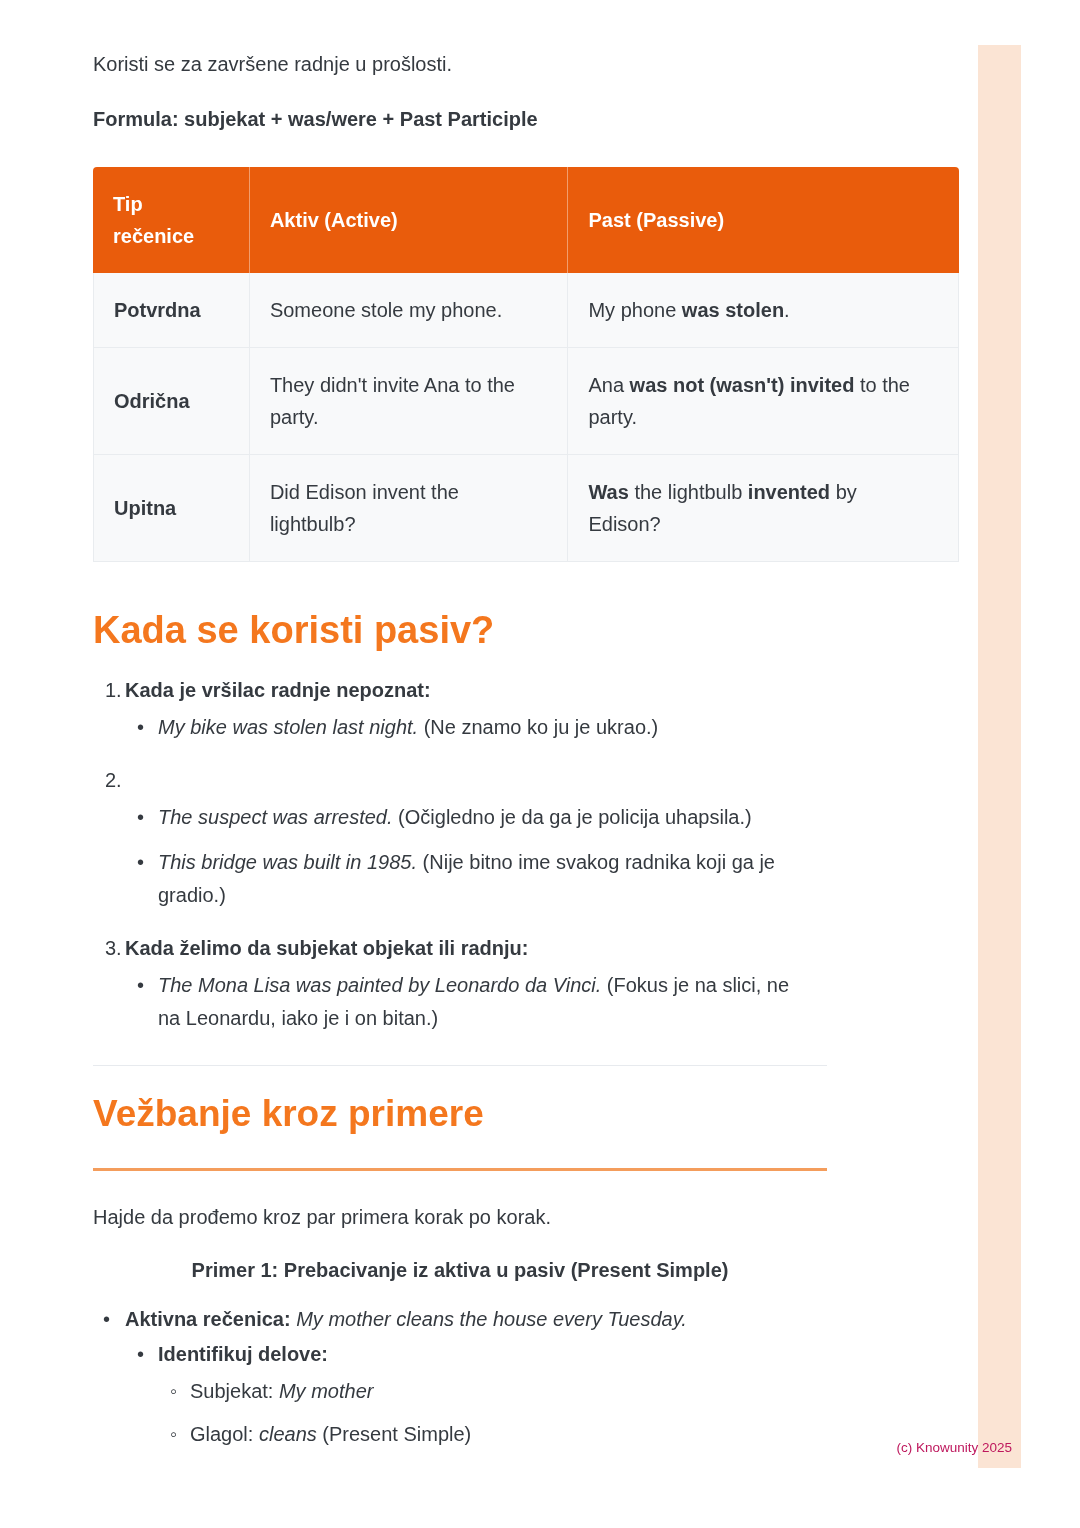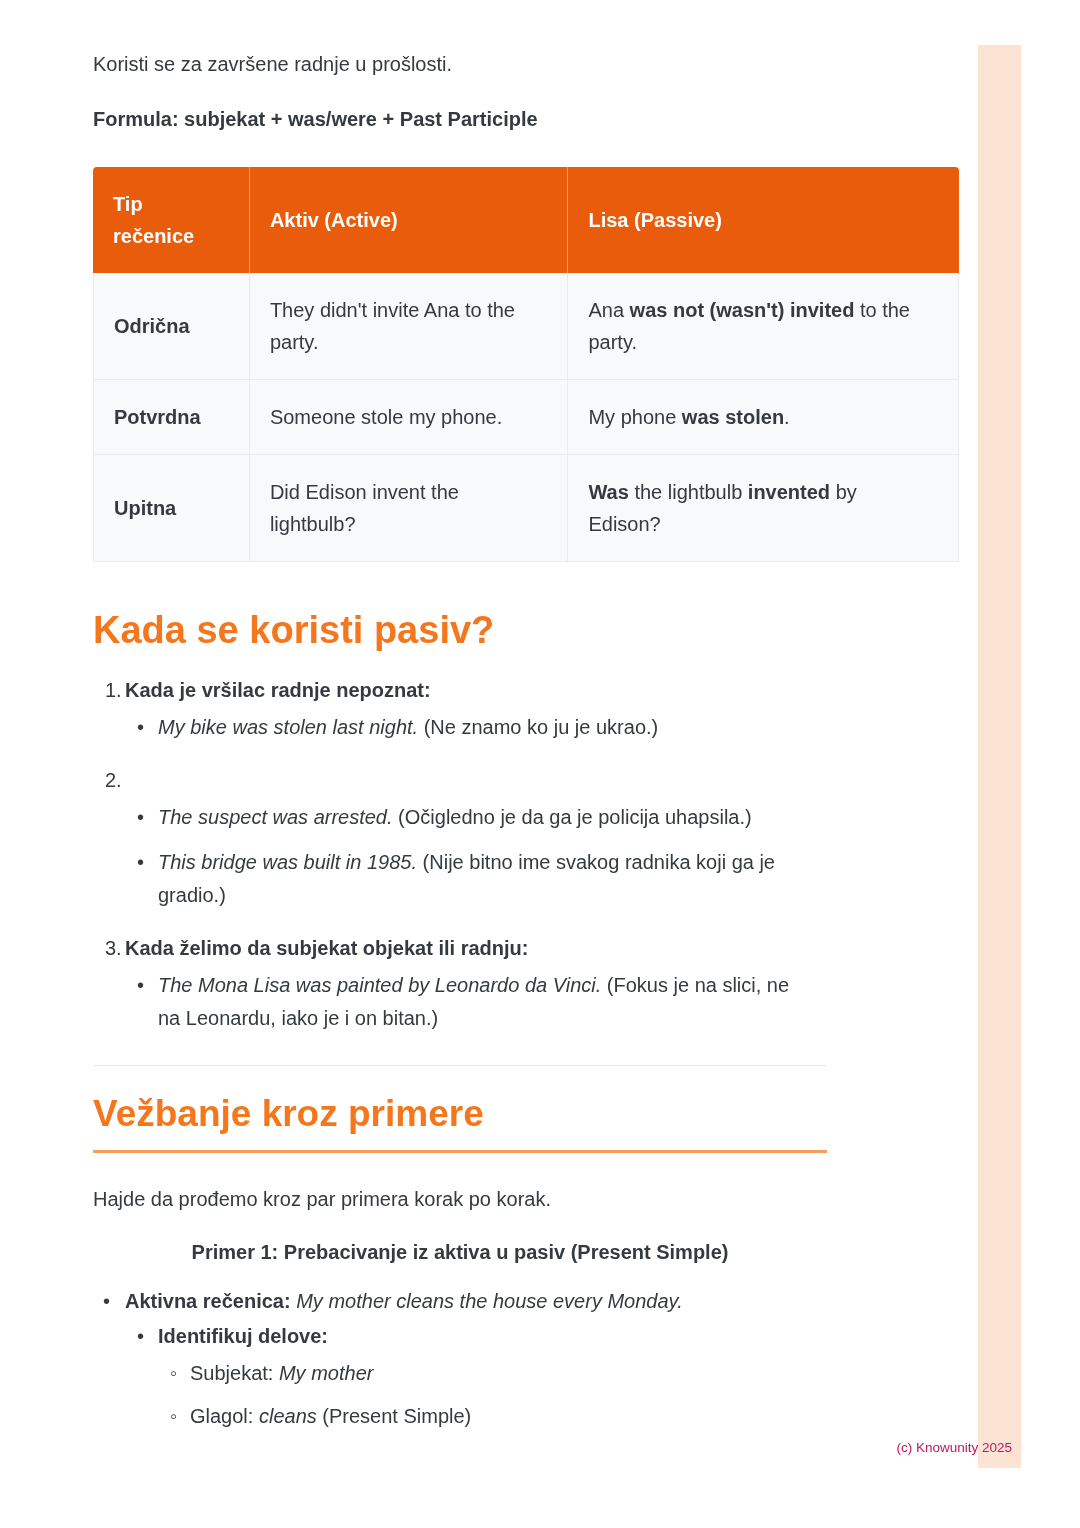--- a/index.html
+++ b/index.html
@@ -63,21 +63,21 @@
 
   .li { display: flex; font-size: 20px; line-height: 1.65; padding-right: 20px; }
   .li .mk { flex: none; }
 
   .ublt { padding-left: 44px; margin-top: 4px; }
   .ublt .mk { width: 21px; }
   .ublt + .ublt { margin-top: 12px; }
 
   .hr { margin-top: 30px; height: 0; border-top: 1px solid #E7EAEE; }
 
-  .h1wrap { margin-top: 26px; padding-bottom: 14px; border-bottom: 3px solid #F49D5C; }
+  .h1wrap { margin-top: 26px; padding-bottom: 32px; border-bottom: 3px solid #F49D5C; }
   .h1wrap h1 { font-size: 37px; line-height: 1.2; font-weight: bold; color: #F4771E; }
 
   .p2 { margin-top: 30px; }
   .p3 { margin-top: 20px; font-weight: bold; text-align: center; }
 
   .blt1 { padding-left: 10px; margin-top: 16px; }
   .blt1 .mk { width: 22px; }
   .blt2 { padding-left: 44px; margin-top: 2px; }
   .blt2 .mk { width: 21px; }
   .blt3 { padding-left: 77px; margin-top: 4px; }
@@ -102,33 +102,33 @@
   <table class="tbl">
     <colgroup>
       <col class="col1">
         <col class="col2">
         <col class="col3">
     </colgroup>
     <thead>
       <tr>
         <th>Tip rečenice</th>
         <th>Aktiv (Active)</th>
-        <th>Lisa (Passive)</th>
+        <th>Past (Passive)</th>
       </tr>
     </thead>
     <tbody>
       <tr>
+        <td class="tipcell">Potvrdna</td>
+        <td class="aktivcell">Someone stole my phone.</td>
+        <td class="pasivcell"><span>My phone </span><b>was stolen</b><span>.</span></td>
+      </tr>
+      <tr>
         <td class="tipcell">Odrična</td>
         <td class="aktivcell">They didn't invite Ana to the party.</td>
         <td class="pasivcell"><span>Ana </span><b>was not (wasn't) invited</b><span> to the party.</span></td>
-      </tr>
-      <tr>
-        <td class="tipcell">Potvrdna</td>
-        <td class="aktivcell">Someone stole my phone.</td>
-        <td class="pasivcell"><span>My phone </span><b>was stolen</b><span>.</span></td>
       </tr>
       <tr>
         <td class="tipcell">Upitna</td>
         <td class="aktivcell">Did Edison invent the lightbulb?</td>
         <td class="pasivcell"><b>Was</b><span> the lightbulb </span><b>invented</b><span> by Edison?</span></td>
       </tr>
     </tbody>
   </table>
 
   <h2 class="kada">Kada se koristi pasiv?</h2>
@@ -167,21 +167,21 @@
 
   <div class="h1wrap">
     <h1>Vežbanje kroz primere</h1>
   </div>
 
   <p class="p2">Hajde da prođemo kroz par primera korak po korak.</p>
   <p class="p3">Primer 1: Prebacivanje iz aktiva u pasiv (Present Simple)</p>
 
   <div class="li blt1">
     <span class="mk">•</span>
-    <span class="btxt"><b>Aktivna rečenica:</b><i> My mother cleans the house every Monday.</i></span>
+    <span class="btxt"><b>Aktivna rečenica:</b><i> My mother cleans the house every Tuesday.</i></span>
   </div>
 
   <div class="li blt2">
     <span class="mk">•</span>
     <span class="btxt"><b>Identifikuj delove:</b></span>
   </div>
 
   <div class="li blt3">
     <span class="mk circle">◦</span>
     <span class="btxt"><span>Subjekat: </span><i>My mother</i></span>

